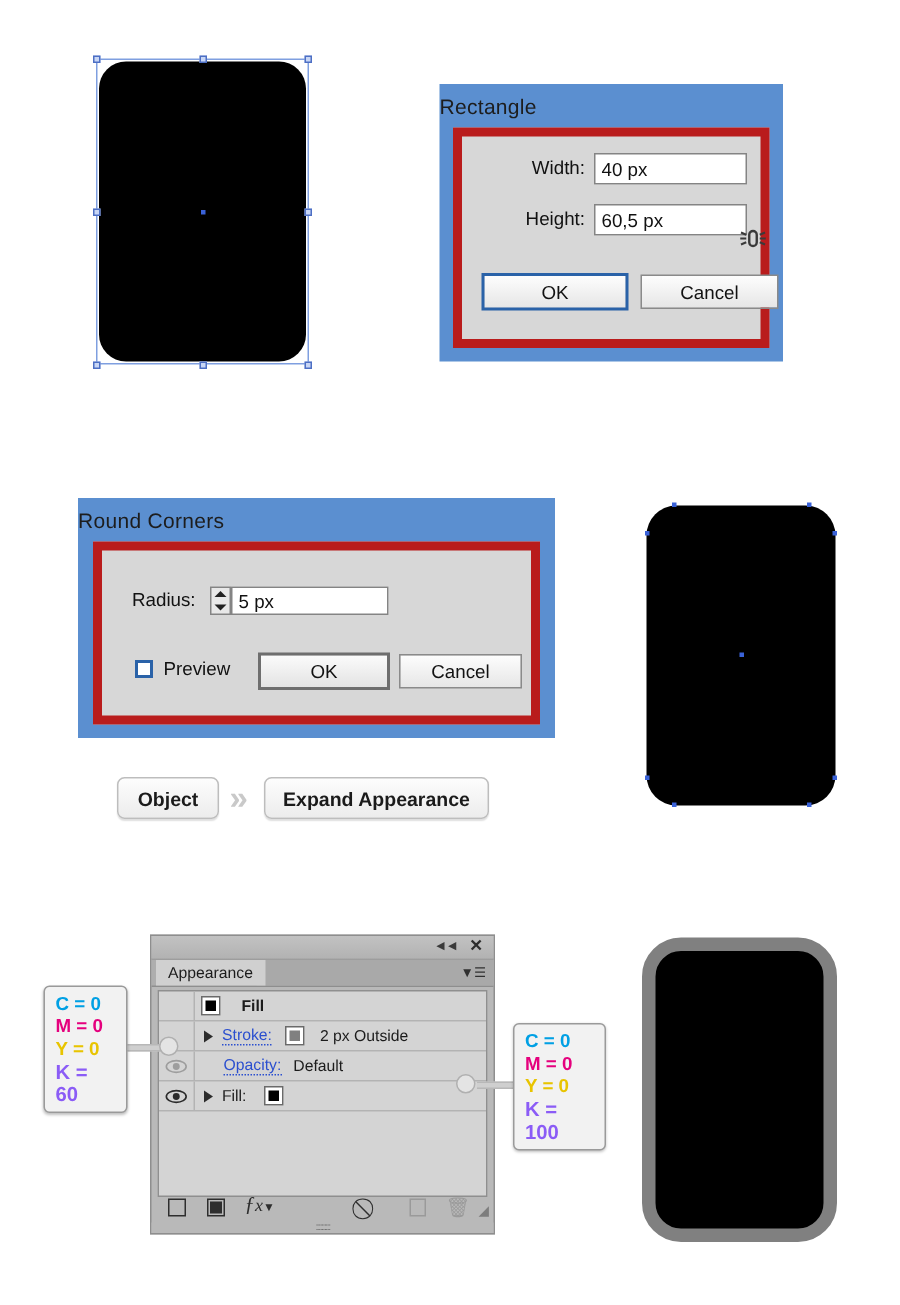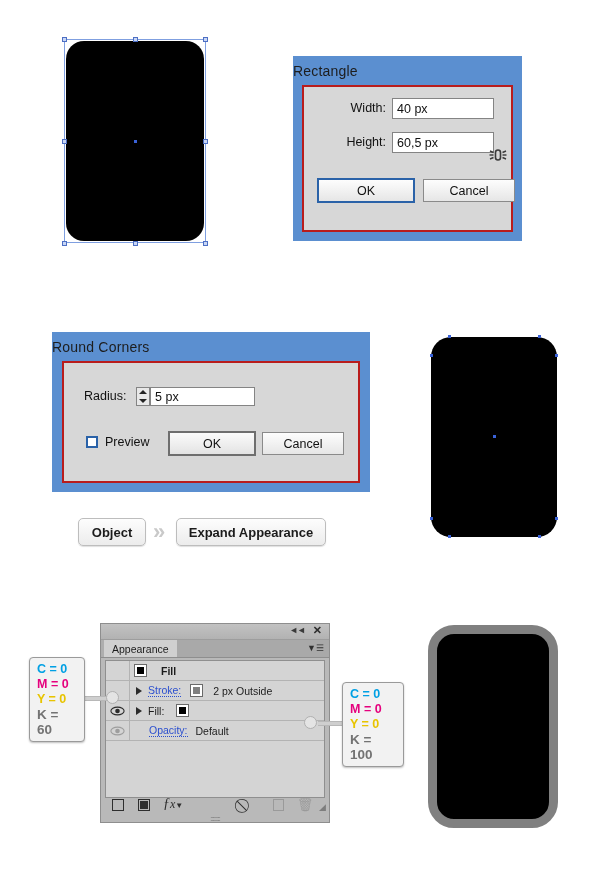--- a/index.html
+++ b/index.html
@@ -20,21 +20,21 @@
   .centerdot{position:absolute;width:3px;height:3px;background:#3a62d8;}
   .anchor{position:absolute;width:3px;height:3px;background:#3a62d8;}
 
   
   .dialog{position:absolute;background:#5b8fd0;box-sizing:border-box;}
   .dlg-title{
     color:#1d1d1d;text-align:left;font-size:14px;
     padding-top:7px;padding-bottom:6px;letter-spacing:.2px;
   }
   .dlg-body{
-    background:#d7d7d7;border:2px solid #b91c1c;box-sizing:border-box;
+    background:#d7d7d7;border:6px solid #b91c1c;box-sizing:border-box;
     position:relative;
   }
   .fld-label{font-size:12.5px;color:#111;}
   .txtfield{
     background:#ffffff;border:1px solid #848484;box-sizing:border-box;
     font-size:12.5px;color:#111;padding:2px 4px;line-height:17px;
   }
   .btn{
     background:linear-gradient(#fdfdfd,#e6e6e6);
     border:1px solid #8a8a8a;box-sizing:border-box;
@@ -105,21 +105,21 @@
   
   .cmyk{
     position:absolute;background:#f2f2f2;border:1px solid #9a9a9a;border-radius:4px;
     box-shadow:0 1px 2px rgba(0,0,0,.25);
     padding:4px 7px;box-sizing:border-box;
     font-size:12.5px;font-weight:bold;line-height:15px;
   }
   .c-c{color:#00a0e4;}
   .c-m{color:#e5007d;}
   .c-y{color:#e8c400;}
-  .c-k{color:#737373;font-size:13.5px;}
+  .c-k{color:#8b5cf6;font-size:13.5px;}
   .lead{position:absolute;height:3px;background:#cfcfcf;border-top:1px solid #b8b8b8;border-bottom:1px solid #b8b8b8;}
   .leaddot{position:absolute;width:13px;height:13px;border-radius:50%;
     background:#e4e4e4;border:1px solid #b0b0b0;box-sizing:border-box;}
 </style>
 </head>
 <body>
 
 <div class="abs" style="left:66px;top:41px;width:138px;height:200px;">
   <div class="shape-black" style="position:absolute;left:0;top:0;width:138px;height:200px;border-radius:18px;"></div>
   <div class="selbox" style="left:-2px;top:-2px;width:142px;height:204px;"></div>
@@ -235,43 +235,43 @@
         <span class="disc gray" style="margin-right:10px;">
             <i></i>
           </span>
         <span class="rowlabel">2 px  Outside</span>
       </div>
     </div>
 
     <div class="row">
       <div class="eyecol">
         <svg width="15" height="10" viewBox="0 0 15 10">
+          <ellipse cx="7.5" cy="5" rx="6.6" ry="3.9" fill="none" stroke="#9d9d9d" stroke-width="1.1"></ellipse>
+          <circle cx="7.5" cy="5" r="2.3" fill="#9d9d9d"></circle>
+        </svg>
+      </div>
+      <div class="content" style="padding-left:19px;">
+        <span class="link" style="margin-right:8px;">Opacity:</span>
+        <span class="rowlabel">Default</span>
+      </div>
+    </div>
+
+    <div class="row">
+      <div class="eyecol">
+        <svg width="15" height="10" viewBox="0 0 15 10">
           <ellipse cx="7.5" cy="5" rx="6.6" ry="3.9" fill="none" stroke="#2b2b2b" stroke-width="1.1"></ellipse>
           <circle cx="7.5" cy="5" r="2.3" fill="#2b2b2b"></circle>
         </svg>
       </div>
       <div class="content">
         <span class="tri"></span>
         <span class="rowlabel" style="margin-right:12px;">Fill:</span>
         <span class="disc">
             <i></i>
           </span>
-      </div>
-    </div>
-
-    <div class="row">
-      <div class="eyecol">
-        <svg width="15" height="10" viewBox="0 0 15 10">
-          <ellipse cx="7.5" cy="5" rx="6.6" ry="3.9" fill="none" stroke="#9d9d9d" stroke-width="1.1"></ellipse>
-          <circle cx="7.5" cy="5" r="2.3" fill="#9d9d9d"></circle>
-        </svg>
-      </div>
-      <div class="content" style="padding-left:19px;">
-        <span class="link" style="margin-right:8px;">Opacity:</span>
-        <span class="rowlabel">Default</span>
       </div>
     </div>
   </div>
 
   <div class="panel-footer">
     <span class="abs" style="left:7px;top:0;width:12px;height:12px;border:1.5px solid #2e2e2e;box-sizing:border-box;"></span>
     <span class="abs" style="left:33px;top:0;width:12px;height:12px;border:1.5px solid #2e2e2e;box-sizing:border-box;padding:1px;">
       <span style="display:block;width:100%;height:100%;background:#2e2e2e;"></span>
     </span>
     <span class="abs" style="left:58px;top:-3px;font-size:14px;font-style:italic;font-family:'Liberation Serif',serif;color:#2e2e2e;">ƒ<span style="font-size:12px;">x</span><span style="font-size:8px;font-style:normal;">▼</span></span>

